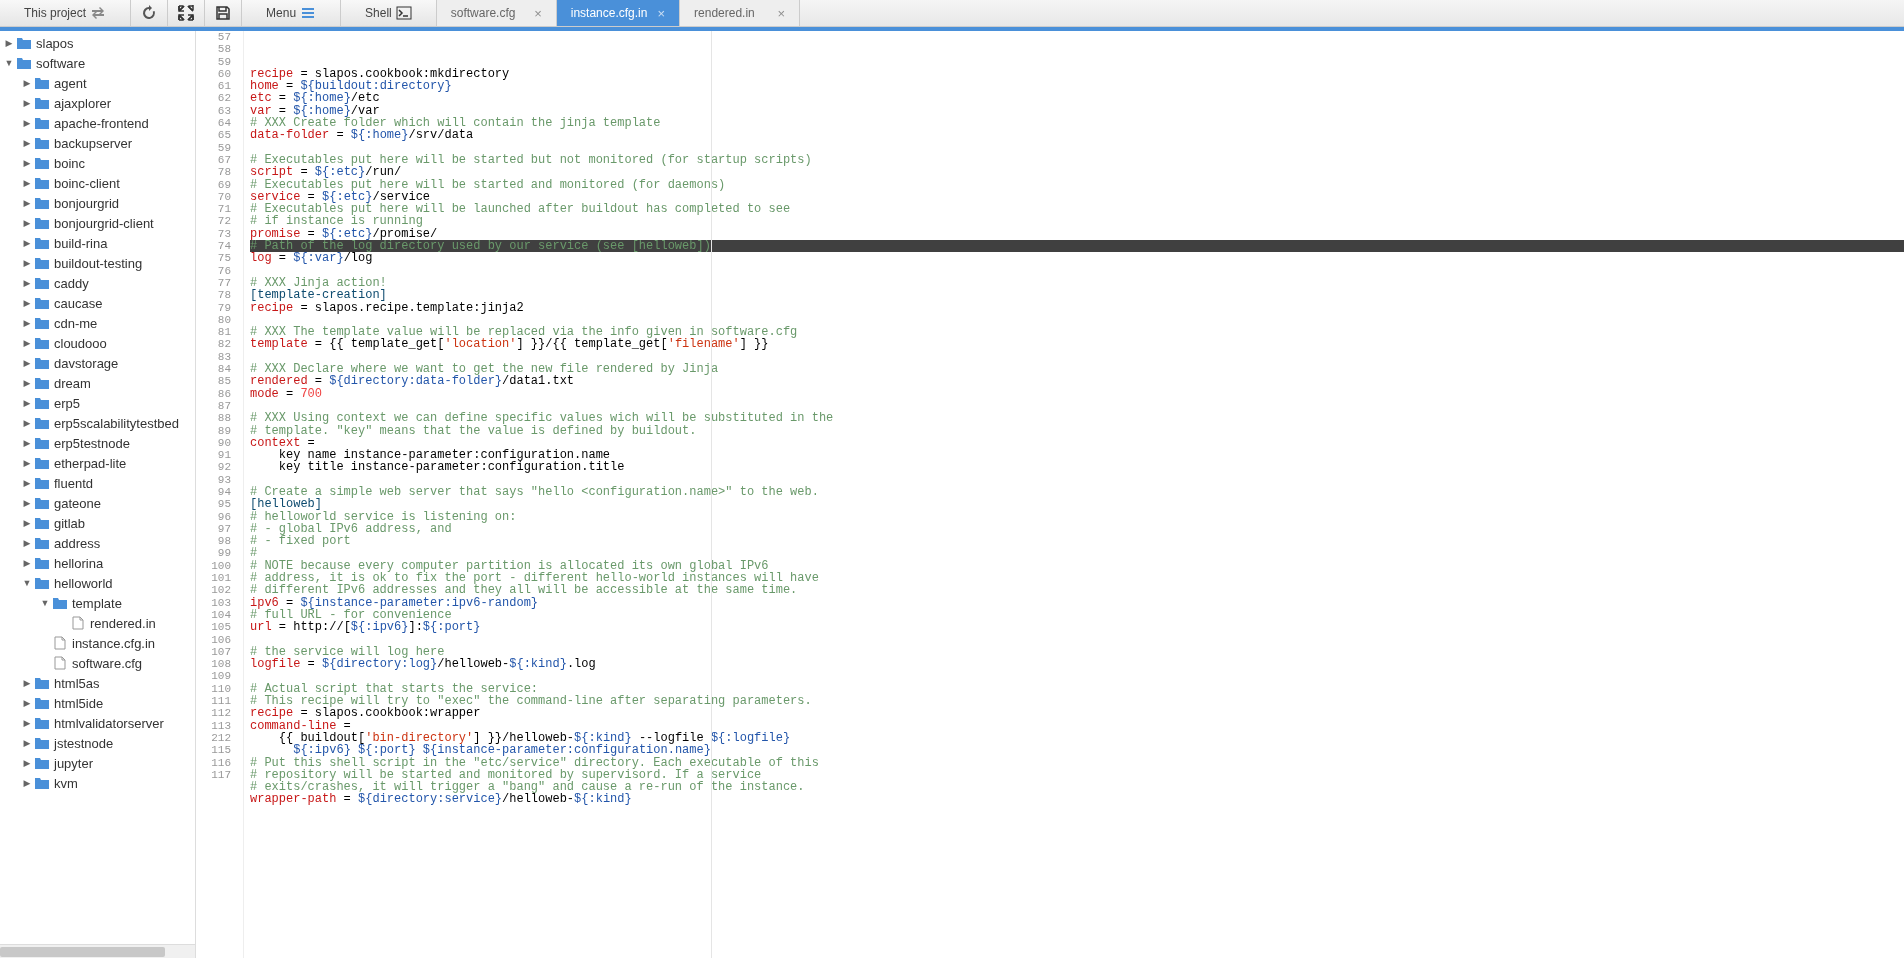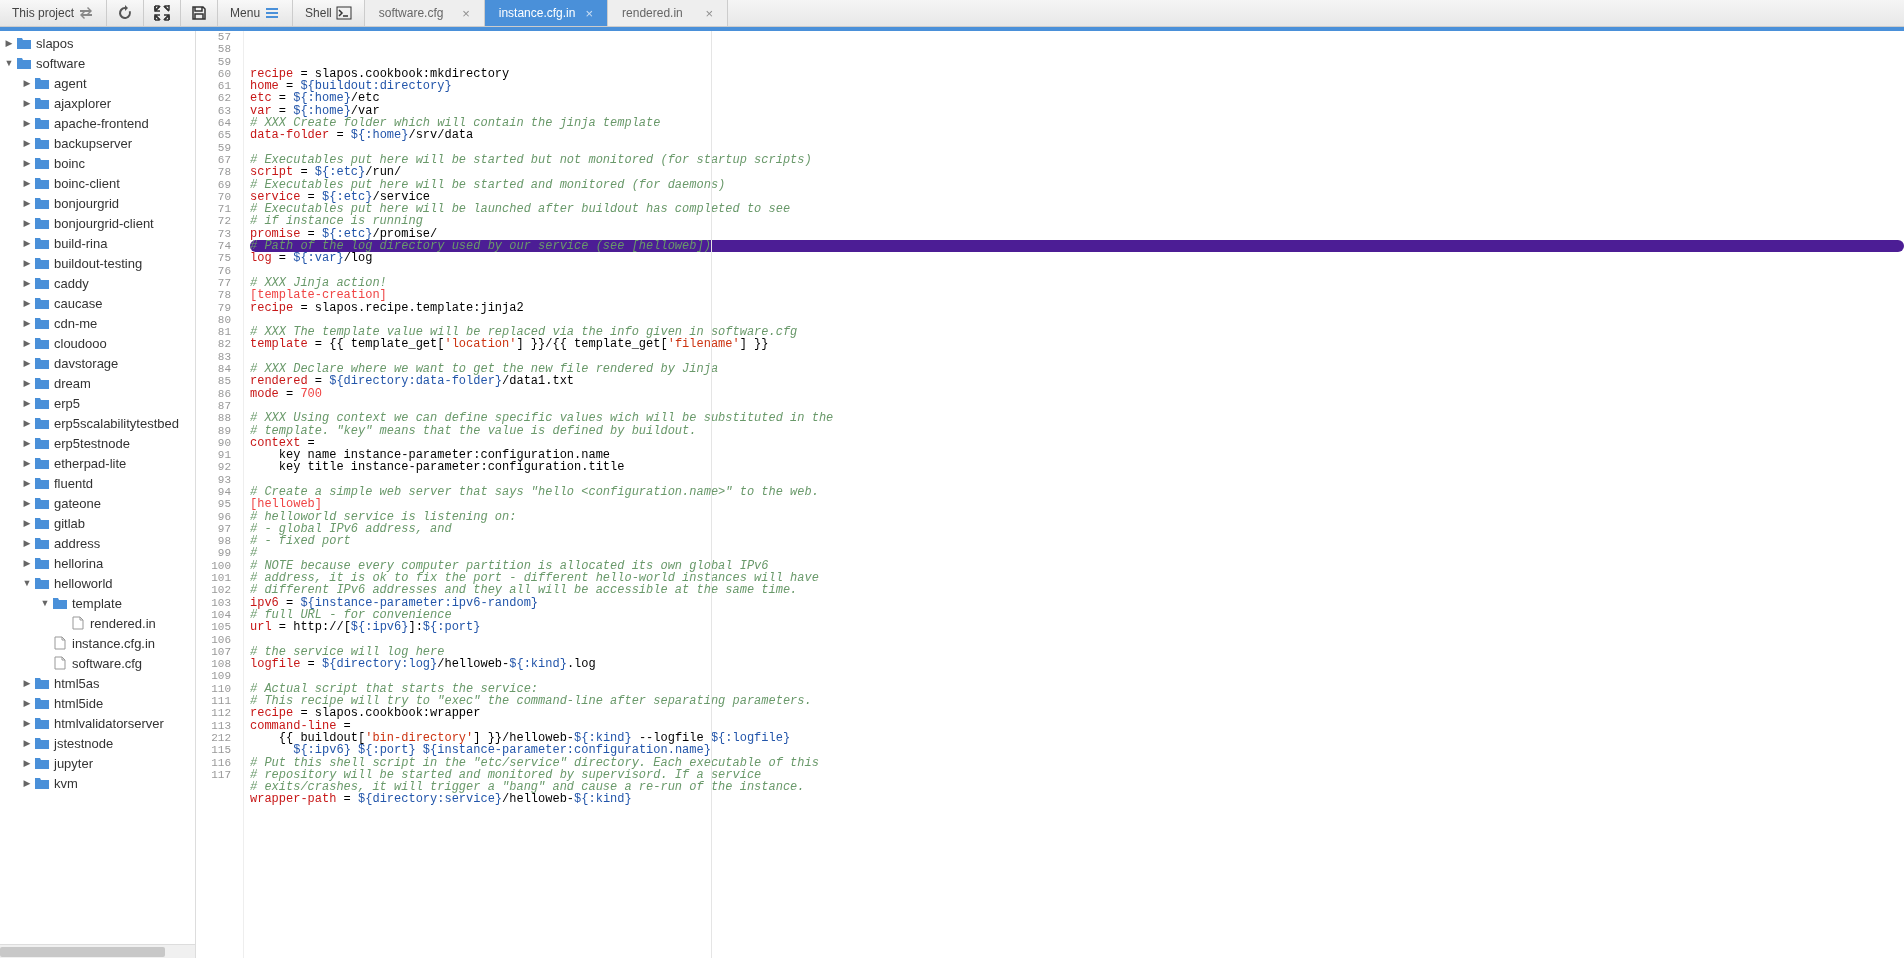--- a/index.html
+++ b/index.html
@@ -8,21 +8,21 @@
 .toolbar {
   height: 27px;
   background: linear-gradient(#f5f5f5, #e8e8e8);
   border-bottom: 1px solid #ccc;
   display: flex;
   align-items: stretch;
 }
 .toolbar-btn {
   display: flex;
   align-items: center;
-  padding: 0 12px;
+  padding: 0 24px;
   border-right: 1px solid #ccc;
   background: linear-gradient(#f8f8f8, #e5e5e5);
   color: #444;
   cursor: pointer;
   font-size: 12px;
   gap: 4px;
 }
 .toolbar-btn.icon-only { padding: 0 10px; }
 .toolbar-icon { width: 16px; height: 16px; display: inline-block; }
 
@@ -119,34 +119,34 @@
   background: #fff;
   color: #999;
   text-align: right;
   padding-right: 12px;
   user-select: none;
   border-right: 1px solid #eee;
 }
 .gutter div { height: 12.3px; font-size: 11px; }
 .code { flex: 1; padding-left: 6px; white-space: pre; position: relative; }
 .code-line { height: 12.3px; }
-.code-line.hl { background: #4c1d95; border-radius: 6px; }
+.code-line.hl { background: #404040; }
 .ruler {
   position: absolute;
   left: 467px;
   top: 0;
   bottom: 0;
   width: 1px;
   background: #e5e5e5;
 }
 
 .k-red { color: #c71717; }
 .k-blue { color: #2255aa; }
-.k-green { color: #69996a; font-style: italic; }
-.k-teal { color: #ef4444; }
+.k-green { color: #69996a; }
+.k-teal { color: #0c4a6e; }
 .k-str { color: #cc3311; }
 .k-num { color: #ef4444; }
 </style>
 </head>
 <body>
 
 <div class="toolbar">
   <div class="toolbar-btn">
     <span>This project</span>
     <svg class="toolbar-icon" viewBox="0 0 16 16">

